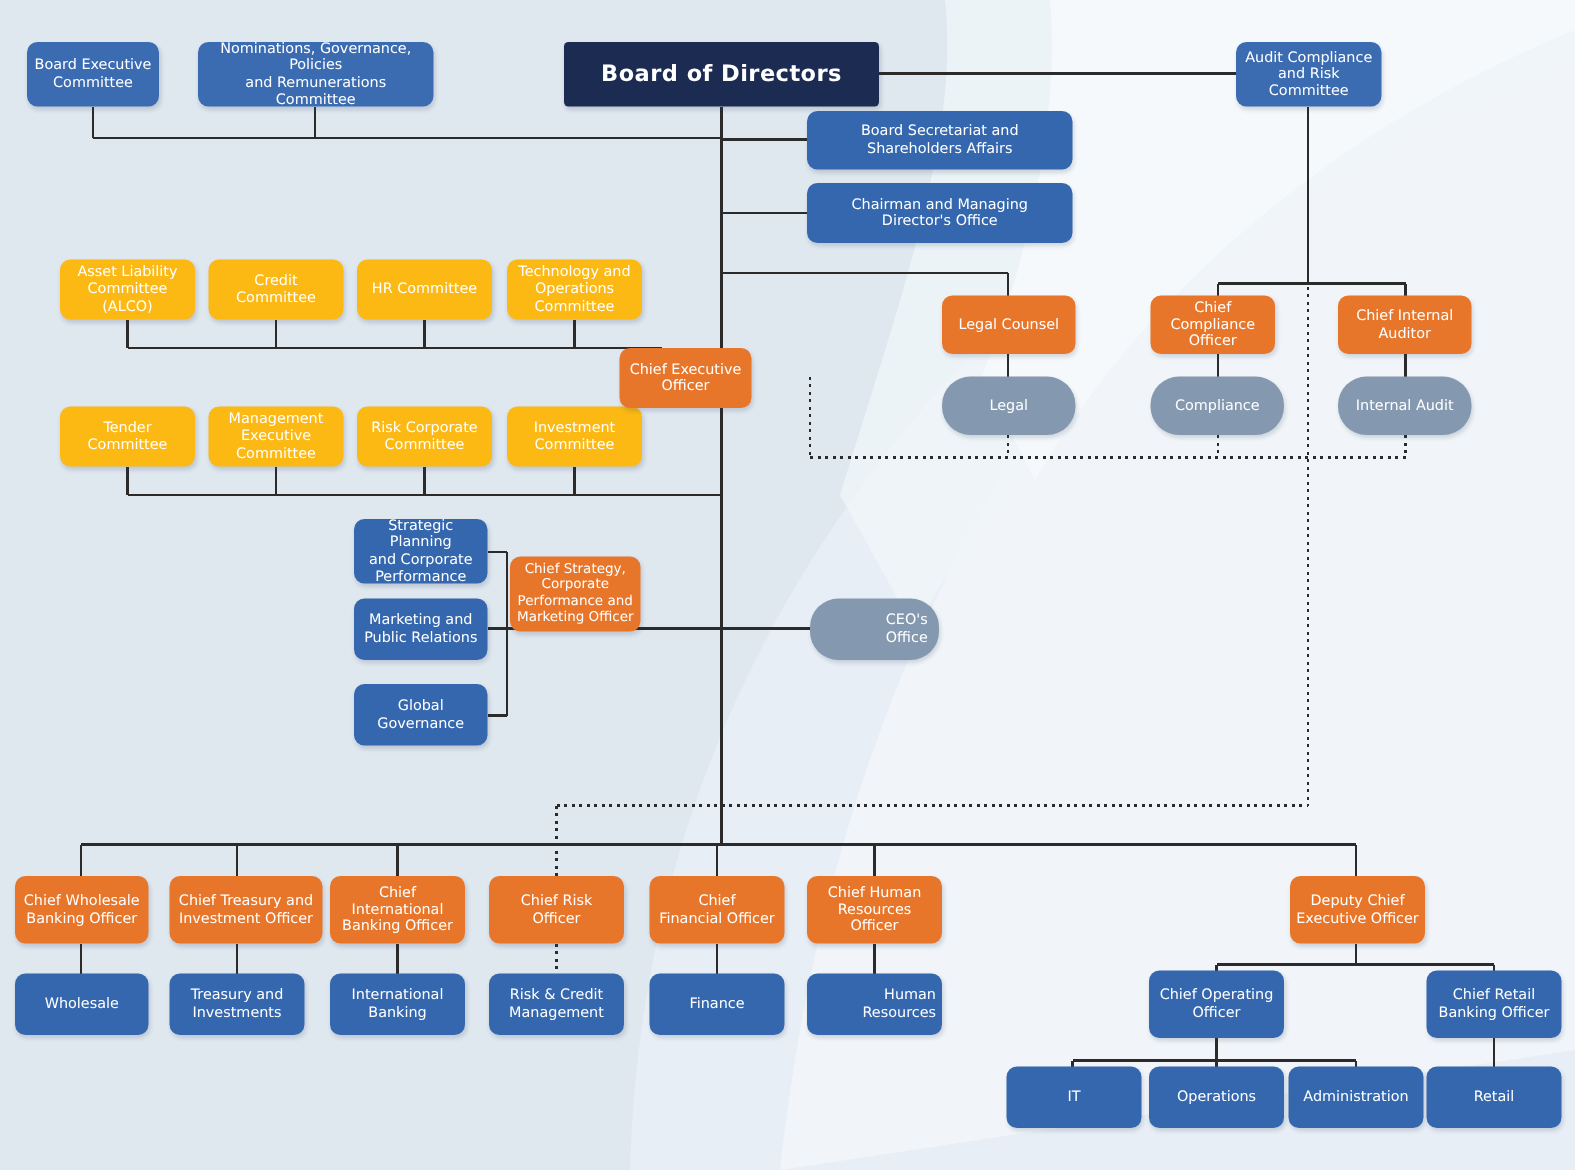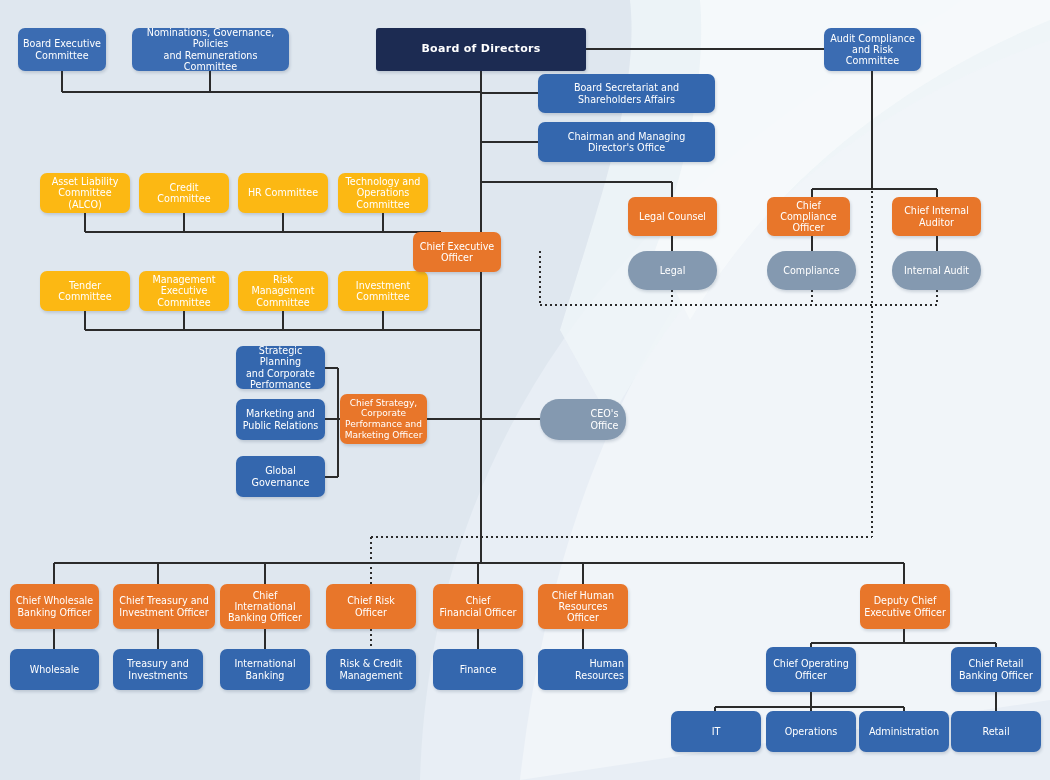--- a/index.html
+++ b/index.html
@@ -20,21 +20,21 @@
     color:#ffffff;
     border-radius:7px;
     line-height:1.18;
     padding:2px 4px;
     z-index:5;
     overflow:hidden;
   }
   .node span{display:block;width:100%;white-space:pre-line;}
   .root{
     background:#1c2b52;border-radius:3px;
-    font-size:11px;font-weight:bold;letter-spacing:.3px;
+    font-size:15px;font-weight:bold;letter-spacing:.3px;
   }
   .blue{background:#3b6cb2;font-size:9.6px;}
   .blue-dark{background:#3467ae;font-size:9.6px;}
   .amber{background:#fcb813;font-size:9.6px;}
   .orange{background:#e8762a;font-size:9.6px;}
   .slate{background:#8499b0;font-size:9.6px;border-radius:19px;}
   .shadow{box-shadow:1px 2px 3px rgba(40,60,90,.18);}
 </style>
 </head>
 <body>
@@ -193,21 +193,21 @@
 
   <div class="node amber shadow" style="left:40px;top:271px;width:90px;height:40px;">
     <span>Tender Committee</span>
   </div>
   <div class="node amber shadow" style="left:139px;top:271px;width:90px;height:40px;">
     <span>Management
 Executive
 Committee</span>
   </div>
   <div class="node amber shadow" style="left:238px;top:271px;width:90px;height:40px;">
-    <span>Risk Management
+    <span>Risk Corporate
 Committee</span>
   </div>
   <div class="node amber shadow" style="left:338px;top:271px;width:90px;height:40px;">
     <span>Investment
 Committee</span>
   </div>
 
   <div class="node orange shadow" style="left:413px;top:232px;width:88px;height:40px;">
     <span>Chief Executive
 Officer</span>
@@ -242,21 +242,21 @@
   </div>
   <div class="node blue-dark shadow" style="left:236px;top:399px;width:89px;height:41px;">
     <span>Marketing and
 Public Relations</span>
   </div>
   <div class="node blue-dark shadow" style="left:236px;top:456px;width:89px;height:41px;">
     <span>Global
 Governance</span>
   </div>
 
-  <div class="node orange shadow" style="left:340px;top:394px;width:87px;height:50px;font-size:9px;">
+  <div class="node orange shadow" style="left:340px;top:371px;width:87px;height:50px;font-size:9px;">
     <span>Chief Strategy,
 Corporate
 Performance and
 Marketing Officer</span>
   </div>
 
   <div class="node slate shadow" style="left:540px;top:399px;width:86px;height:41px;padding-left:47px;">
     <span>CEO's Office</span>
   </div>
 

